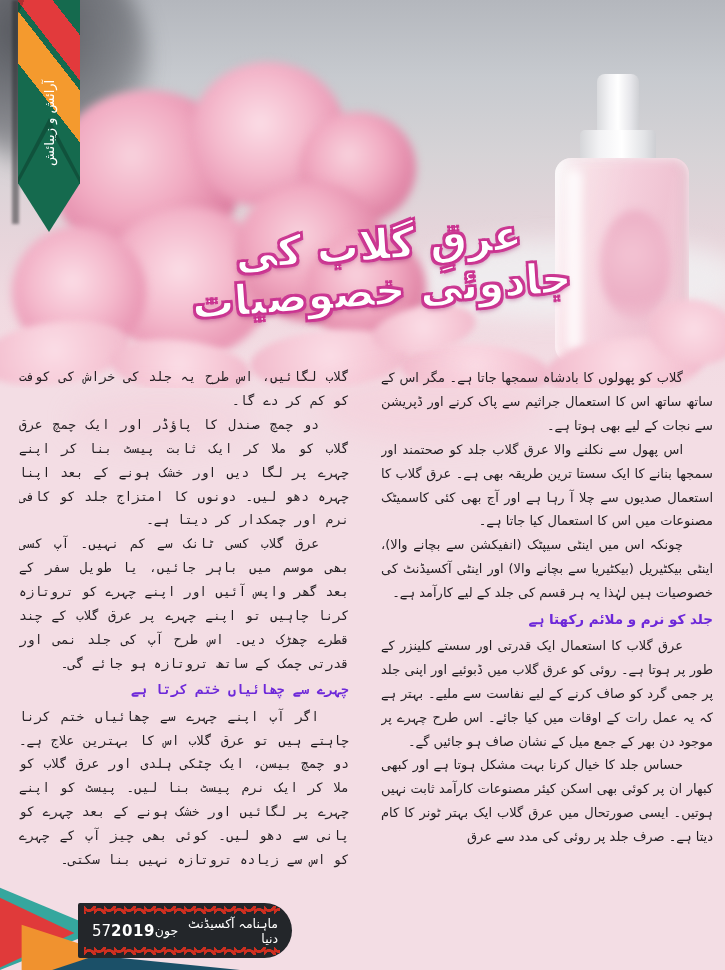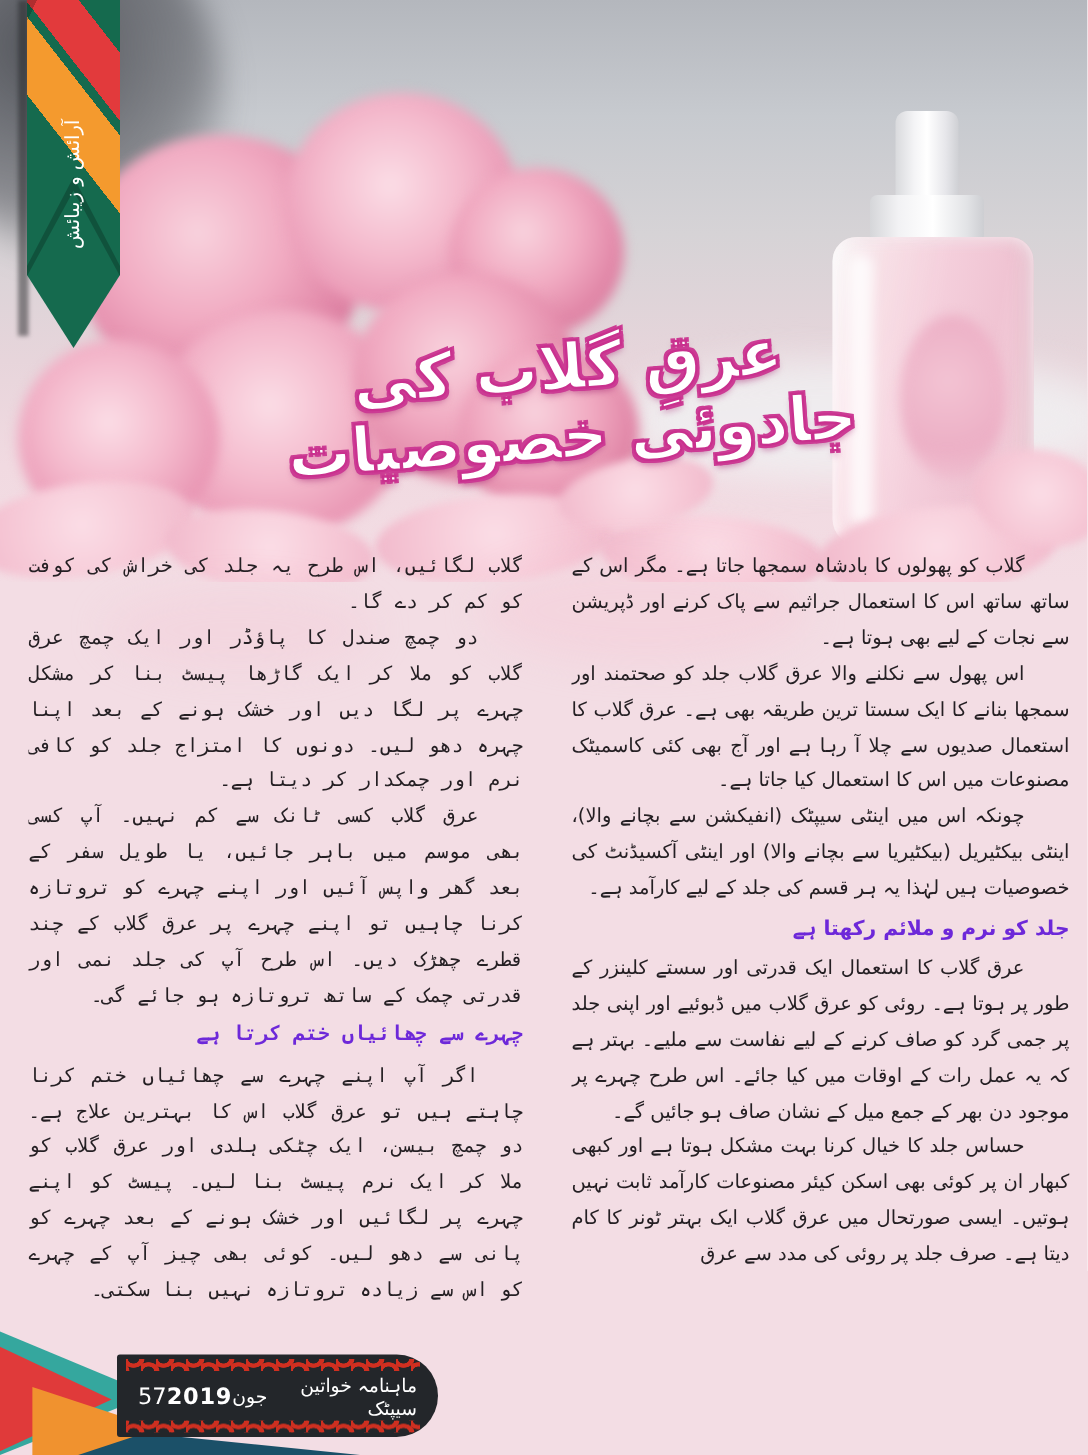--- a/index.html
+++ b/index.html
@@ -149,38 +149,38 @@
     <p>گلاب کو پھولوں کا بادشاہ سمجھا جاتا ہے۔ مگر اس کے ساتھ ساتھ اس کا استعمال جراثیم سے پاک کرنے اور ڈپریشن سے نجات کے لیے بھی ہوتا ہے۔</p>
     <p>اس پھول سے نکلنے والا عرق گلاب جلد کو صحتمند اور سمجھا بنانے کا ایک سستا ترین طریقہ بھی ہے۔ عرق گلاب کا استعمال صدیوں سے چلا آ رہا ہے اور آج بھی کئی کاسمیٹک مصنوعات میں اس کا استعمال کیا جاتا ہے۔</p>
     <p>چونکہ اس میں اینٹی سیپٹک (انفیکشن سے بچانے والا)، اینٹی بیکٹیریل (بیکٹیریا سے بچانے والا) اور اینٹی آکسیڈنٹ کی خصوصیات ہیں لہٰذا یہ ہر قسم کی جلد کے لیے کارآمد ہے۔</p>
     <h3>جلد کو نرم و ملائم رکھتا ہے</h3>
     <p>عرق گلاب کا استعمال ایک قدرتی اور سستے کلینزر کے طور پر ہوتا ہے۔ روئی کو عرق گلاب میں ڈبوئیے اور اپنی جلد پر جمی گرد کو صاف کرنے کے لیے نفاست سے ملیے۔ بہتر ہے کہ یہ عمل رات کے اوقات میں کیا جائے۔ اس طرح چہرے پر موجود دن بھر کے جمع میل کے نشان صاف ہو جائیں گے۔</p>
     <p>حساس جلد کا خیال کرنا بہت مشکل ہوتا ہے اور کبھی کبھار ان پر کوئی بھی اسکن کیئر مصنوعات کارآمد ثابت نہیں ہوتیں۔ ایسی صورتحال میں عرق گلاب ایک بہتر ٹونر کا کام دیتا ہے۔ صرف جلد پر روئی کی مدد سے عرق</p>
   </div>
 
   <div class="col col-left">
     <p class="cont">گلاب لگائیں، اس طرح یہ جلد کی خراش کی کوفت کو کم کر دے گا۔</p>
-    <p>دو چمچ صندل کا پاؤڈر اور ایک چمچ عرق گلاب کو ملا کر ایک گاڑھا پیسٹ بنا کر مشکل چہرے پر لگا دیں اور خشک ہونے کے بعد اپنا چہرہ دھو لیں۔ دونوں کا امتزاج جلد کو کافی نرم اور چمکدار کر دیتا ہے۔</p>
+    <p>دو چمچ صندل کا پاؤڈر اور ایک چمچ عرق گلاب کو ملا کر ایک ثابت پیسٹ بنا کر اپنے چہرے پر لگا دیں اور خشک ہونے کے بعد اپنا چہرہ دھو لیں۔ دونوں کا امتزاج جلد کو کافی نرم اور چمکدار کر دیتا ہے۔</p>
     <p>عرق گلاب کسی ٹانک سے کم نہیں۔ آپ کسی بھی موسم میں باہر جائیں، یا طویل سفر کے بعد گھر واپس آئیں اور اپنے چہرے کو تروتازہ کرنا چاہیں تو اپنے چہرے پر عرق گلاب کے چند قطرے چھڑک دیں۔ اس طرح آپ کی جلد نمی اور قدرتی چمک کے ساتھ تروتازہ ہو جائے گی۔</p>
     <h3>چہرے سے چھائیاں ختم کرتا ہے</h3>
     <p>اگر آپ اپنے چہرے سے چھائیاں ختم کرنا چاہتے ہیں تو عرق گلاب اس کا بہترین علاج ہے۔ دو چمچ بیسن، ایک چٹکی ہلدی اور عرق گلاب کو ملا کر ایک نرم پیسٹ بنا لیں۔ پیسٹ کو اپنے چہرے پر لگائیں اور خشک ہونے کے بعد چہرے کو پانی سے دھو لیں۔ کوئی بھی چیز آپ کے چہرے کو اس سے زیادہ تروتازہ نہیں بنا سکتی۔</p>
 
   </div>
 
   <div class="corner">
     <div class="tri teal"></div>
     <div class="tri navy"></div>
     <div class="tri red"></div>
     <div class="tri orange"></div>
   </div>
 
   <div class="footer-bar">
     <div class="wave top"></div>
     <div class="wave bottom"></div>
     <div class="footer-row">
-      <span class="footer-mag">ماہنامہ خواتین سیپٹک</span>
+      <span class="footer-mag">ماہنامہ آکسیڈنٹ دنیا</span>
       <span class="footer-month">جون</span>
       <span class="footer-year">2019</span>
       <span class="footer-page">57</span>
     </div>
   </div>
 
 </div>
 
 </body></html>

